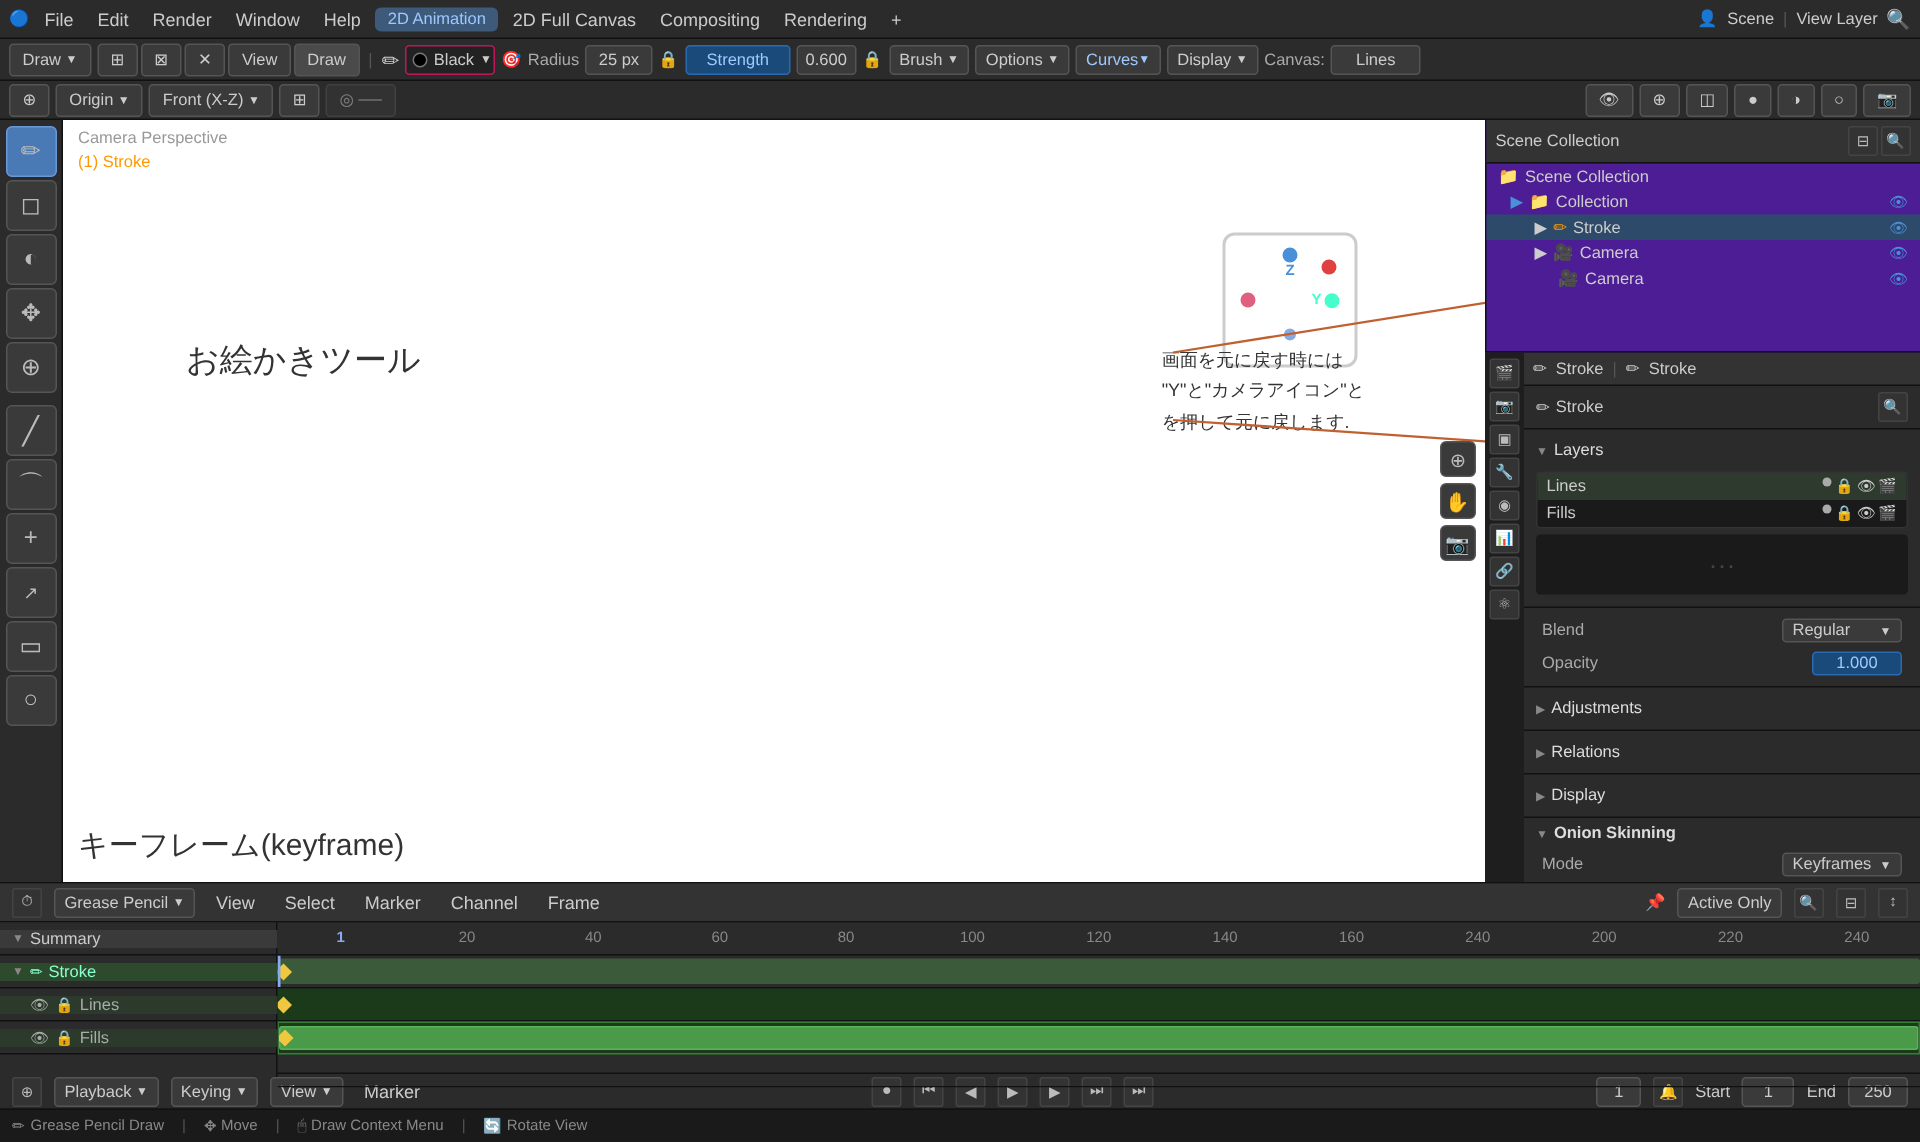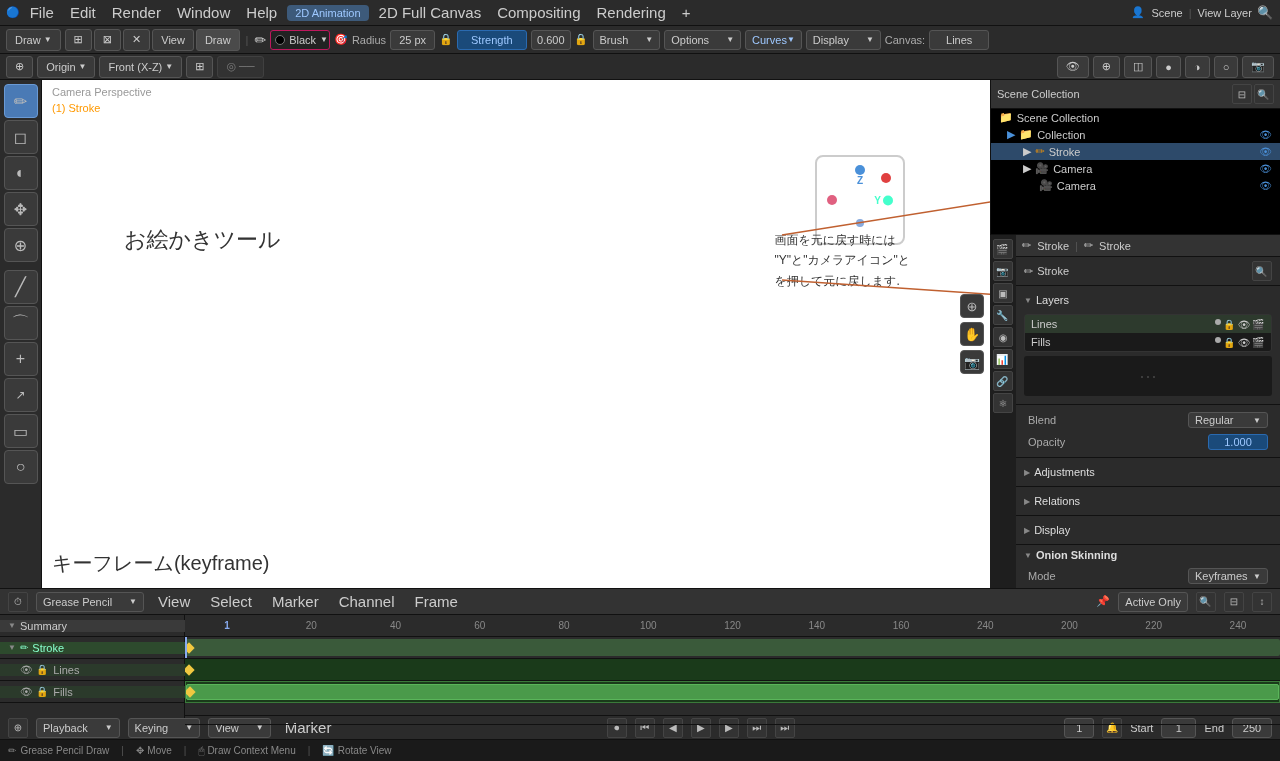--- a/index.html
+++ b/index.html
@@ -21,21 +21,21 @@
       height: 26px;
       display: flex;
       align-items: center;
       padding: 0 6px;
       gap: 4px;
       border-bottom: 1px solid #111;
       flex-shrink: 0;
     }
     .top-menu-item {
       color: #ccc;
-      font-size: 15px;
+      font-size: 12px;
       padding: 2px 6px;
       cursor: pointer;
       border-radius: 3px;
     }
     .menu-mode-btn {
       background: #3d5a7a;
       color: #9ec8ff;
       padding: 2px 8px;
       border-radius: 4px;
       font-size: 11px;
@@ -121,21 +121,21 @@
       height: 20px;
       display: flex; align-items: center; justify-content: center;
     }
     .tb-dropdown {
       background: #3a3a3a;
       border: 1px solid #555;
       border-radius: 3px;
       color: #ccc;
       padding: 0 6px;
       height: 20px;
-      display: flex; align-items: center; gap: 17px;
+      display: flex; align-items: center; gap: 3px;
     }
     .tb-field {
       background: #3a3a3a;
       border: 1px solid #555;
       border-radius: 3px;
       color: #9ec8ff;
       padding: 0 6px;
       height: 20px;
       display: flex; align-items: center;
     }
@@ -697,21 +697,21 @@
             <marker id="arr" markerWidth="6" markerHeight="6" refX="3" refY="3" orient="auto">
               <path d="M0,0 L6,3 L0,6 Z" fill="#c06030"></path>
             </marker>
           </defs>
         </svg>
       </div>
     </div>
 
     <div style="display:flex;flex-direction:column;width:290px;flex-shrink:0;">
 
-      <div style="height:155px;background:#000000;border-bottom:1px solid #111;border-left:1px solid #111;">
+      <div style="height:155px;background:#4c1d95;border-bottom:1px solid #111;border-left:1px solid #111;">
         <div class="outliner-header">
           <span>Scene Collection</span>
           <div style="margin-left:auto;display:flex;gap:2px;">
             <div class="si-btn">⊟</div>
             <div class="si-btn">🔍</div>
           </div>
         </div>
         <div class="outliner-row">
           <span>📁</span>
           <span>Scene Collection</span>

